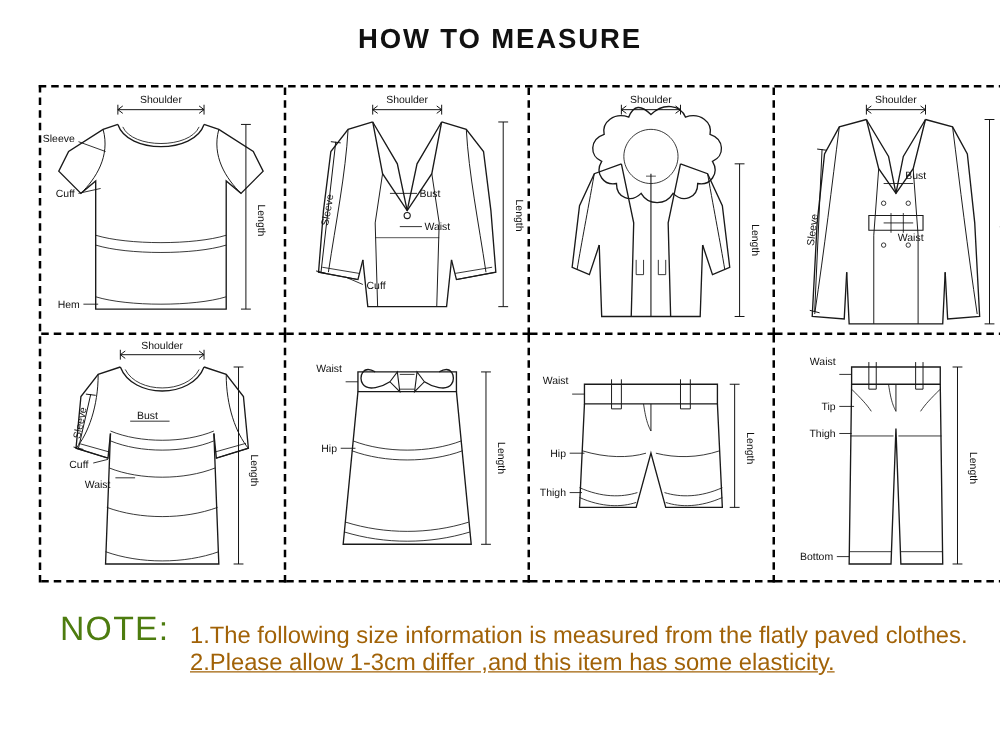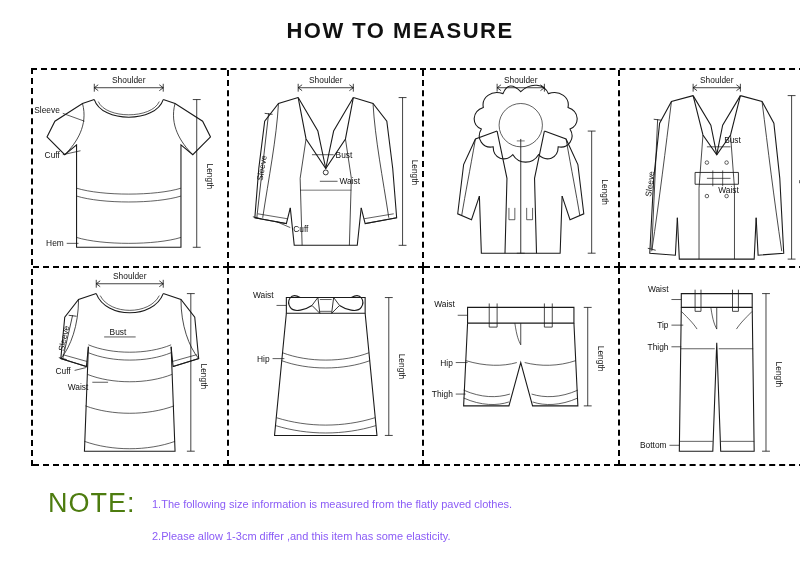--- a/index.html
+++ b/index.html
@@ -65,25 +65,25 @@
     position: absolute;
     left: 48px;
     top: 8px;
     font-size: 27px;
     letter-spacing: 1px;
     color: #4d7c0f;
   }
   .note-line {
     position: absolute;
     left: 152px;
-    font-size: 11px;
-    color: #8b5cf6;
+    font-size: 19px;
+    color: #a16207;
   }
   #note-1 { top: 18px; }
-  #note-2 { top: 50px; }
+  #note-2 { top: 40px; text-decoration: underline; }
 </style>
 </head>
 <body>
 
 <div id="page-title">HOW TO MEASURE</div>
 
 <div id="grid">
 
   <div class="cell">
     <svg viewBox="0 0 196 199" xmlns="http://www.w3.org/2000/svg">

